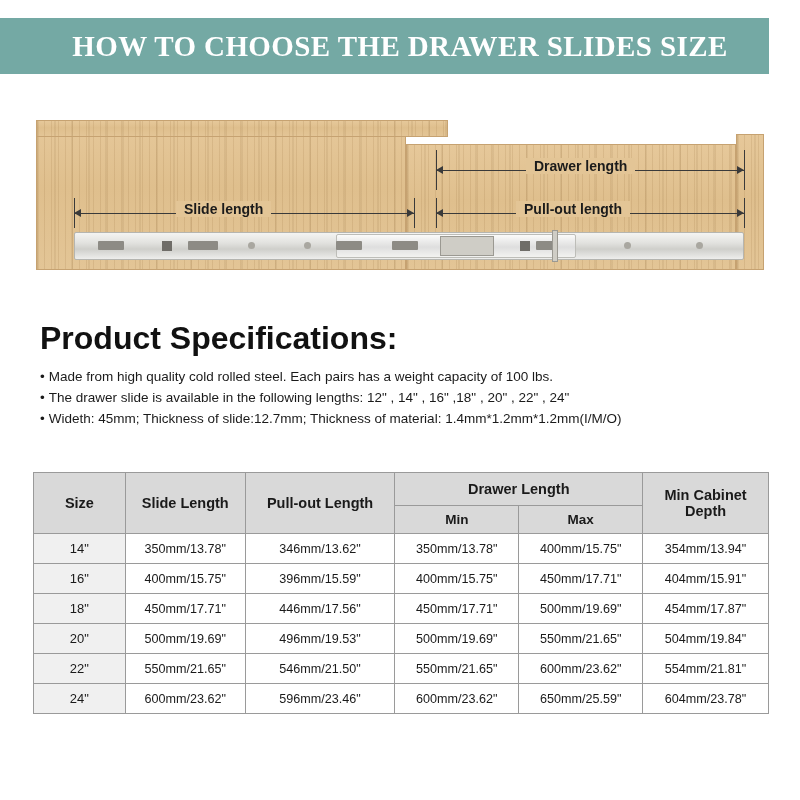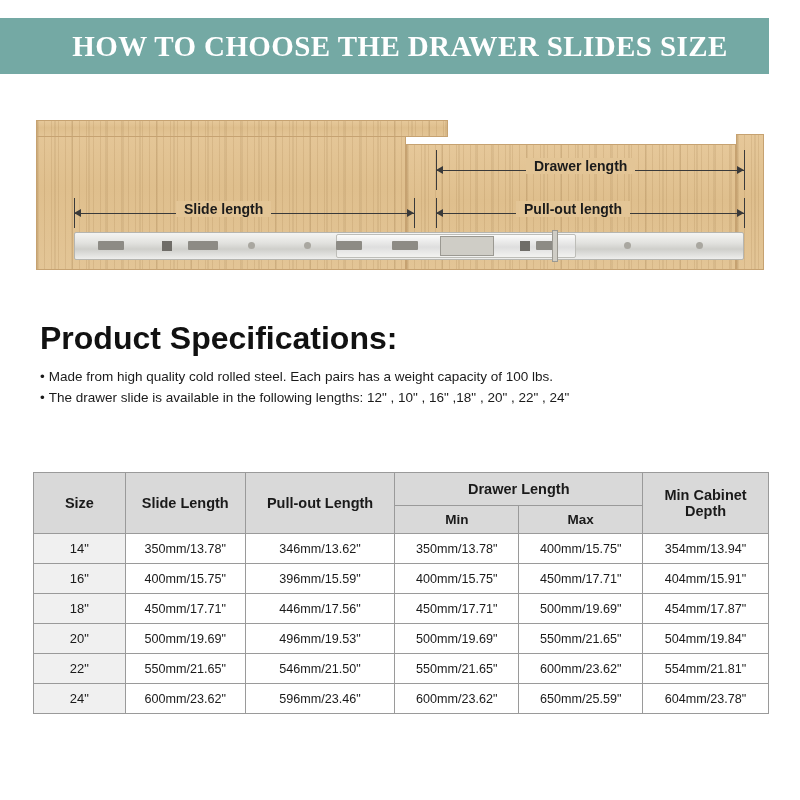--- a/index.html
+++ b/index.html
@@ -254,21 +254,24 @@
 
   <div class="spec-title">
     <span>Product Specifications</span><span class="colon">:</span>
   </div>
 
   <div class="spec-list">
     <div class="spec-item">
       <span class="bullet">•</span><span>Made from high quality cold rolled steel. Each pairs has a weight capacity of 100 lbs.</span>
     </div>
     <div class="spec-item">
-      <span class="bullet">•</span><span>The drawer slide is available in the following lengths: 12" , 10" , 16" ,18" , 20" , 22" , 24"</span>
+      <span class="bullet">•</span><span>The drawer slide is available in the following lengths: 12" , 14" , 16" ,18" , 20" , 22" , 24"</span>
+    </div>
+    <div class="spec-item">
+      <span class="bullet">•</span><span>Wideth: 45mm; Thickness of slide:12.7mm; Thickness of material: 1.4mm*1.2mm*1.2mm(I/M/O)</span>
     </div>
   </div>
 
   <div class="table-wrap">
     <table>
       <thead>
         <tr>
           <th class="col-size" rowspan="2">Size</th>
           <th class="col-slide" rowspan="2">Slide Length</th>
           <th class="col-pull" rowspan="2">Pull-out Length</th>

